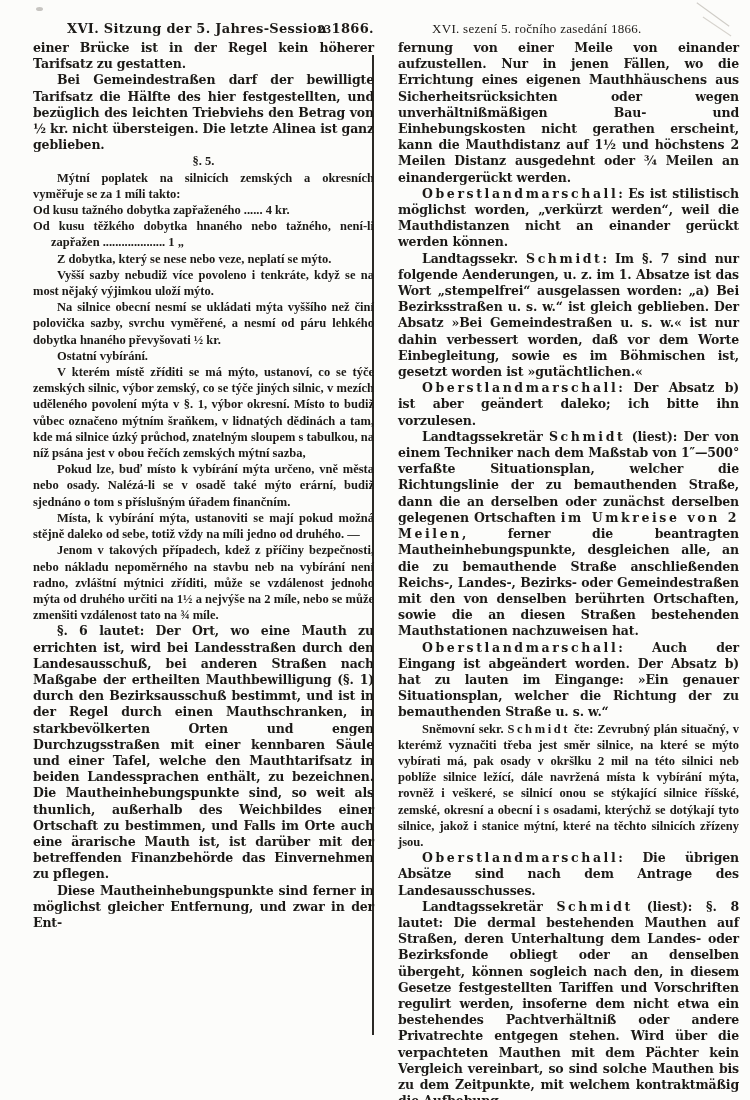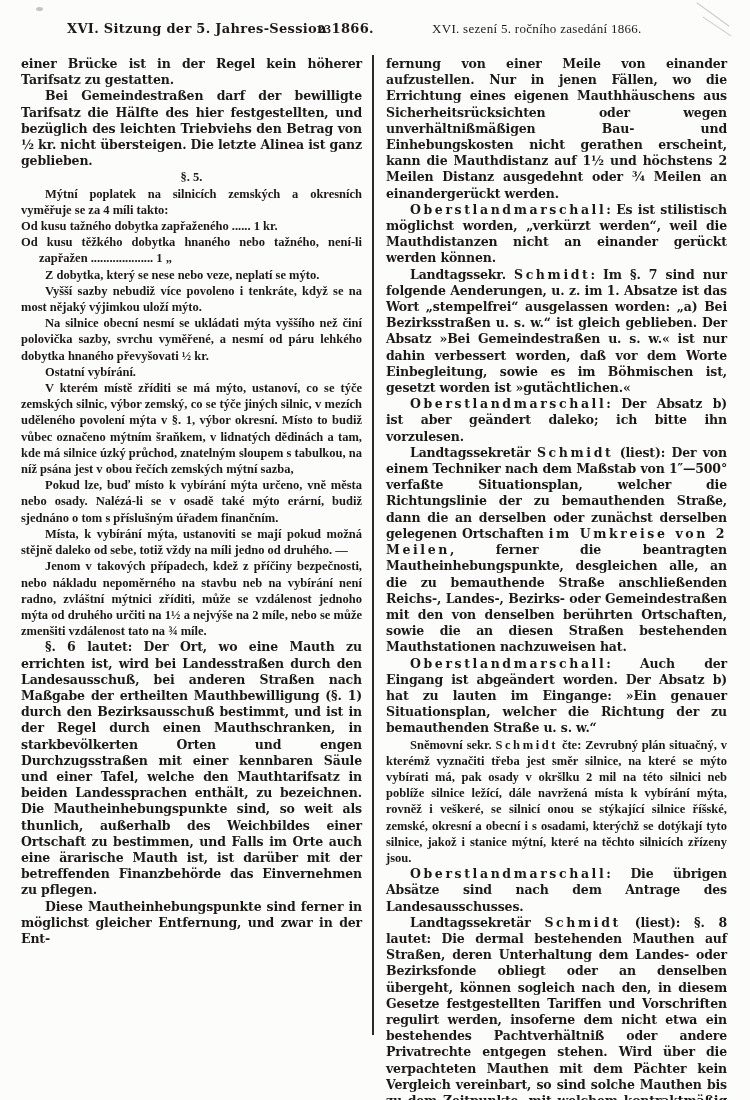--- a/index.html
+++ b/index.html
@@ -15,23 +15,24 @@
   .hdr {
     position:absolute; top:0; left:12px; right:0; height:48px;
     font-size:13px;
   }
   .hdr-left  { position:absolute; left:55px;  top:21px; font-family:"DejaVu Serif",serif; font-weight:700; letter-spacing:.3px; }
   .hdr-num   { position:absolute; left:306px; top:21px; font-family:"Liberation Serif",serif; font-weight:700; }
   .hdr-right { position:absolute; left:420px; top:21px; font-family:"Liberation Serif",serif; font-weight:400; letter-spacing:.3px; }
 
   
   .col {
-    position:absolute; top:56px; width:341px;
+    position:absolute; top:40px; width:341px;
     font-size:12.5px; line-height:16.2px;
     text-align:justify;
+    margin-left:12px;
   }
   .col-left  { left:21px; }
   .col-right { left:386px; }
   .col p { margin:0; }
 
   .fraktur { font-family:"DejaVu Serif",serif; font-weight:700; letter-spacing:-0.15px; }
   .antiqua { font-family:"Liberation Serif",serif; font-weight:700; letter-spacing:0; }
   .indent  { text-indent:24px; }
   .center  { text-align:center; text-indent:0; }
   .hang    { padding-left:18px; text-indent:-18px; }
@@ -60,22 +61,22 @@
     <span class="hdr-num">23</span>
     <span class="hdr-right">XVI. sezení 5. ročního zasedání 1866.</span>
   </div>
 
   <div class="divider"></div>
 
   <div class="col col-left" id="col-left">
       <p class="fraktur"><span>einer Brücke ist in der Regel kein höherer Tarifsatz zu gestatten.</span></p>
       <p class="fraktur indent"><span>Bei Gemeindestraßen darf der bewilligte Tarifsatz die Hälfte des hier festgestellten, und bezüglich des leichten Triebviehs den Betrag von ½ kr. nicht übersteigen. Die letzte Alinea ist ganz geblieben.</span></p>
       <p class="antiqua center"><span>§. 5.</span></p>
-      <p class="antiqua indent"><span>Mýtní poplatek na silnicích zemských a okresních vyměřuje se za 4 míli takto:</span></p>
-      <p class="antiqua hang"><span>Od kusu tažného dobytka zapřaženého ...... 1 kr.</span></p>
+      <p class="antiqua indent"><span>Mýtní poplatek na silnicích zemských a okresních vyměřuje se za 1 míli takto:</span></p>
+      <p class="antiqua hang"><span>Od kusu tažného dobytka zapřaženého ...... 4 kr.</span></p>
       <p class="antiqua hang"><span>Od kusu těžkého dobytka hnaného nebo tažného, není-li zapřažen .................... 1 „</span></p>
       <p class="antiqua indent"><span>Z dobytka, který se nese nebo veze, neplatí se mýto.</span></p>
       <p class="antiqua indent"><span>Vyšší sazby nebudiž více povoleno i tenkráte, když se na most nějaký výjimkou uloží mýto.</span></p>
       <p class="antiqua indent"><span>Na silnice obecní nesmí se ukládati mýta vyššího než činí polovička sazby, svrchu vyměřené, a nesmí od páru lehkého dobytka hnaného převyšovati ½ kr.</span></p>
       <p class="antiqua indent"><span>Ostatní vybírání.</span></p>
       <p class="antiqua indent"><span>V kterém místě zříditi se má mýto, ustanoví, co se týče zemských silnic, výbor zemský, co se týče jiných silnic, v mezích uděleného povolení mýta v §. 1, výbor okresní. Místo to budiž vůbec označeno mýtním šraňkem, v lidnatých dědinách a tam, kde má silnice úzký průchod, znatelným sloupem s tabulkou, na níž psána jest v obou řečích zemských mýtní sazba,</span></p>
       <p class="antiqua indent"><span>Pokud lze, buď místo k vybírání mýta určeno, vně města nebo osady. Nalézá-li se v osadě také mýto erární, budiž sjednáno o tom s příslušným úřadem finančním.</span></p>
       <p class="antiqua indent"><span>Místa, k vybírání mýta, ustanoviti se mají pokud možná stějně daleko od sebe, totiž vždy na míli jedno od druhého. —</span></p>
       <p class="antiqua indent"><span>Jenom v takových případech, kdež z příčiny bezpečnosti, nebo nákladu nepoměrného na stavbu neb na vybírání není radno, zvláštní mýtnici zříditi, může se vzdálenost jednoho mýta od druhého určiti na 1½ a nejvýše na 2 míle, nebo se může zmenšiti vzdálenost tato na ¾ míle.</span></p>
       <p class="fraktur indent"><span>§. 6 lautet: Der Ort, wo eine Mauth zu errichten ist, wird bei Landesstraßen durch den Landesausschuß, bei anderen Straßen nach Maßgabe der ertheilten Mauthbewilligung (§. 1) durch den Bezirksausschuß bestimmt, und ist in der Regel durch einen Mauthschranken, in starkbevölkerten Orten und engen Durchzugsstraßen mit einer kennbaren Säule und einer Tafel, welche den Mauthtarifsatz in beiden Landessprachen enthält, zu bezeichnen. Die Mautheinhebungspunkte sind, so weit als thunlich, außerhalb des Weichbildes einer Ortschaft zu bestimmen, und Falls im Orte auch eine ärarische Mauth ist, ist darüber mit der betreffenden Finanzbehörde das Einvernehmen zu pflegen.</span></p>

